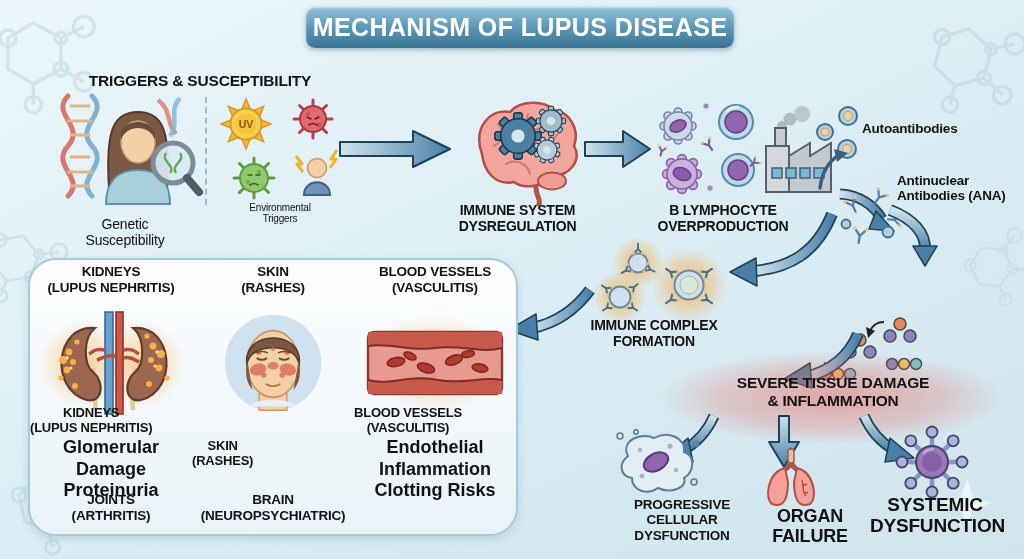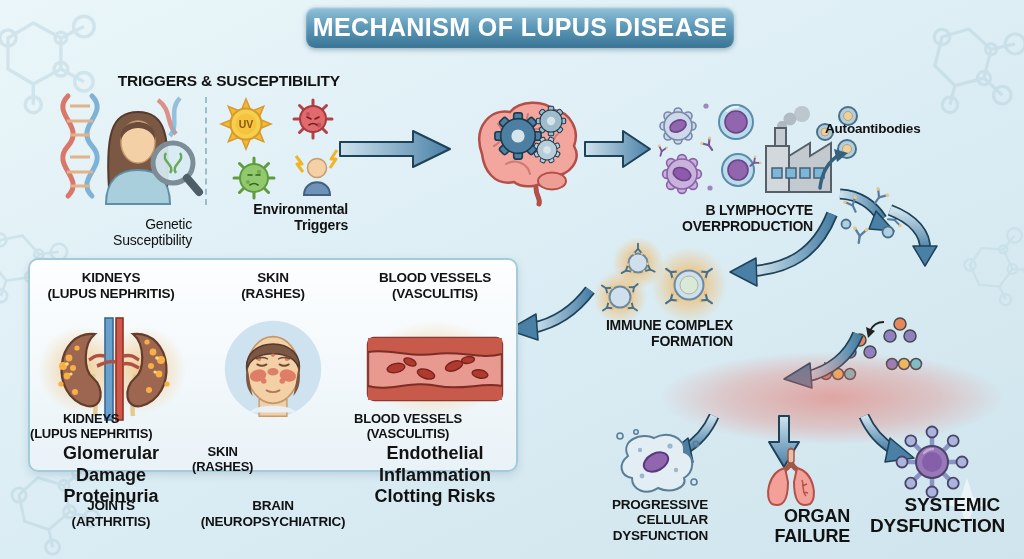--- a/index.html
+++ b/index.html
@@ -4,42 +4,42 @@
 <style>
   html,body{margin:0;padding:0;}
   #stage{
     position:relative;width:1024px;height:559px;overflow:hidden;
     background:linear-gradient(155deg,#eaf6f9 0%,#ddeef5 45%,#cfe4ed 100%);
     font-family:"Liberation Sans",sans-serif;color:#121212;
   }
   .abs{position:absolute;}
   svg{display:block;overflow:visible;}
   .lbl{
-    position:absolute;white-space:pre-line;text-align:right;
+    position:absolute;white-space:pre-line;text-align:center;
     font-weight:700;line-height:1.13;color:#121212;letter-spacing:-.2px;
   }
   .left{text-align:left;}
   .banner{
     position:absolute;left:286px;top:7px;width:428px;height:41px;border-radius:9px;
     background:linear-gradient(180deg,#93c3da 0%,#5b97b6 50%,#397495 100%);
     box-shadow:0 2px 5px rgba(25,65,90,.35), inset 0 1px 2px rgba(255,255,255,.55);
     display:flex;align-items:center;justify-content:center;
     color:#ffffff;font-size:25px;font-weight:700;letter-spacing:.4px;margin-left:20px;
   }
   .divider{
     position:absolute;left:205px;top:97px;height:108px;width:0;
     border-left:2px dashed #9fbccb;
   }
   .organ-box{
-    position:absolute;left:28px;top:258px;width:490px;height:214px;
-    border:2.5px solid #a5cbdb;border-radius:10px;
+    position:absolute;left:28px;top:258px;width:490px;height:278px;
+    border:2.5px solid #a5cbdb;border-radius:28px;
     background:linear-gradient(180deg,#fdfeff 0%,#f2f8fb 55%,#e9f2f7 100%);
     box-shadow:0 3px 8px rgba(60,100,125,.18);
     display:grid;grid-template-columns:1fr 1fr 1fr;grid-template-rows:46px 106px 76px 46px;
-    padding-top:10px;box-sizing:border-box;
+    padding-top:4px;box-sizing:border-box;
   }
   .cell{display:flex;align-items:flex-start;justify-content:center;text-align:center;white-space:pre-line;}
   .cell.icon{align-items:center;}
   .hdr{font-weight:700;font-size:13.5px;line-height:1.15;letter-spacing:-.2px;}
   .sub{font-weight:700;font-size:13px;line-height:1.15;letter-spacing:-.2px;white-space:pre-line;}
   .det{font-weight:700;font-size:18px;line-height:1.2;white-space:pre-line;margin-top:1px;}
   .ftr{font-weight:700;font-size:13.5px;line-height:1.15;letter-spacing:-.2px;}
   .glow-severe{
     position:absolute;left:662px;top:352px;width:340px;height:92px;border-radius:50%;
     background:radial-gradient(ellipse at center, rgba(232,110,98,.55) 0%, rgba(232,110,98,.28) 45%, rgba(232,110,98,0) 72%);
@@ -169,36 +169,38 @@
         <circle cx="-6" cy="4" r="2" fill="#6fae4c"></circle>
       <path d="M-6,-3 h4 M2,-3 h4 M-4,7 Q0,4 4,7" stroke="#33621e" stroke-width="1.6" fill="none" stroke-linecap="round"></path>
     </g>
     <g transform="translate(103,86)">
       <path d="M-21,-24 l6,8 h-5 l6,8" stroke="#f0b428" stroke-width="3" fill="none" stroke-linejoin="round"></path>
       <path d="M20,-30 l-6,9 h5 l-6,9" stroke="#f0b428" stroke-width="3" fill="none" stroke-linejoin="round"></path>
       <circle cy="-12" r="9.5" fill="#f4d0a6" stroke="#c99c6e" stroke-width="1.6"></circle>
       <path d="M-13,15 C-13,-2 13,-2 13,15 Z" fill="#6f93b8" stroke="#44627e" stroke-width="2"></path>
     </g>
   </svg>
-  <div class="lbl" style="left:212px;top:202px;width:136px;font-size:14px;font-weight:700">Environmental
+  <div class="lbl" style="left:212px;top:202px;width:136px;font-size:10px;font-weight:400">Environmental
 Triggers</div>
 
   <svg class="abs" style="left:337px;top:126px" width="116" height="46" viewBox="0 0 116 46">
     <polygon points="3,16 76,16 76,5 113,23 76,41 76,30 3,30" fill="url(#arrG)" stroke="#1e4257" stroke-width="2" stroke-linejoin="round"></polygon>
   </svg>
 
   <svg class="abs" style="left:448px;top:92px" width="140" height="112" viewBox="0 0 140 112">
     <path d="M34,62 C24,34 44,16 62,20 C72,8 96,8 106,18 C122,20 132,38 126,54 C134,68 122,84 104,84 C98,94 76,98 66,90 C46,94 36,78 34,62 Z" fill="#f2a69e" stroke="#b34f48" stroke-width="2.5"></path>
     <path d="M50,32 C58,40 54,50 46,54 M80,22 C76,34 84,40 92,36 M110,42 C102,48 104,58 112,62 M58,72 C68,66 80,72 82,82" stroke="#cf7a72" stroke-width="2" fill="none" stroke-linecap="round"></path>
     <ellipse cx="104" cy="89" rx="14" ry="8.5" fill="#ef9e96" stroke="#b34f48" stroke-width="2"></ellipse>
     <path d="M88,96 C88,104 93,107 91,112" stroke="#b34f48" stroke-width="5" stroke-linecap="round" fill="none"></path>
     <use href="#gearU" transform="translate(70,44) scale(1.65)" fill="#4d7fa3" stroke="#1d3a4e" stroke-width="1"></use>
     <use href="#gearU" transform="translate(103,29) scale(1.05)" fill="#9fbccd" stroke="#1d3a4e" stroke-width="1"></use>
     <use href="#gearU" transform="translate(99,58) scale(.95) rotate(22)" fill="#b9cdd9" stroke="#1d3a4e" stroke-width="1"></use>
   </svg>
+  <div class="lbl" style="left:430px;top:203px;width:175px;font-size:14px">IMMUNE SYSTEM
+DYSREGULATION</div>
 
   <svg class="abs" style="left:583px;top:126px" width="70" height="46" viewBox="0 0 70 46">
     <polygon points="2,16 40,16 40,5 67,23 40,41 40,30 2,30" fill="url(#arrG)" stroke="#1e4257" stroke-width="2" stroke-linejoin="round"></polygon>
   </svg>
 
   <svg class="abs" style="left:652px;top:96px" width="112" height="104" viewBox="0 0 112 104">
     <g transform="translate(26,30)" fill="#cdd8ea" stroke="#7888a8" stroke-width="1.6">
       <circle cx="0" cy="-14" r="4"></circle>
         <circle cx="10" cy="-10" r="4"></circle>
         <circle cx="14" cy="0" r="4"></circle>
@@ -256,41 +258,43 @@
   <svg class="abs" style="left:812px;top:104px" width="52" height="60" viewBox="0 0 52 60">
     <g stroke="#4a7088" stroke-width="2">
       <circle cx="36" cy="12" r="9" fill="#aed0e2"></circle>
         <circle cx="36" cy="12" r="4.5" fill="#ecd0a0" stroke="#c8a060" stroke-width="1"></circle>
       <circle cx="13" cy="28" r="8" fill="#aed0e2"></circle>
         <circle cx="13" cy="28" r="4" fill="#ecd0a0" stroke="#c8a060" stroke-width="1"></circle>
       <circle cx="35" cy="45" r="9" fill="#aed0e2"></circle>
         <circle cx="35" cy="45" r="4.5" fill="#ecd0a0" stroke="#c8a060" stroke-width="1"></circle>
     </g>
   </svg>
-  <div class="lbl left" style="left:825px;top:121px;width:130px;font-size:13.5px;font-weight:600">Autoantibodies</div>
+  <div class="lbl left" style="left:862px;top:121px;width:130px;font-size:13.5px;font-weight:600">Autoantibodies</div>
 
   <svg class="abs" style="left:814px;top:148px" width="36" height="44" viewBox="0 0 36 44">
     <path d="M6,40 C8,24 15,13 25,7" stroke="#35617f" stroke-width="3.5" fill="none" stroke-linecap="round"></path>
     <polygon points="20,1 34,5 23,14" fill="#35617f"></polygon>
   </svg>
 
   <svg class="abs" style="left:836px;top:186px" width="60" height="50" viewBox="0 0 60 50">
     <path d="M4,8 C24,9 38,20 46,33" stroke="#1e4257" stroke-width="11" fill="none"></path>
     <path d="M4,8 C24,9 38,20 46,33" stroke="url(#arrG)" stroke-width="7.5" fill="none"></path>
     <polygon points="40,25 58,45 33,43" fill="#4a80a6" stroke="#1e4257" stroke-width="1.5" stroke-linejoin="round"></polygon>
   </svg>
 
   <svg class="abs" style="left:838px;top:188px" width="76" height="62" viewBox="0 0 76 62">
     <use href="#abY" transform="translate(14,16) rotate(-25) scale(.85)" stroke="#5a7e9e" stroke-width="2.6"></use>
     <use href="#abY" transform="translate(42,8) rotate(35) scale(.85)" stroke="#5a7e9e" stroke-width="2.6"></use>
     <use href="#abY" transform="translate(22,46) rotate(8) scale(.9)" stroke="#5a7e9e" stroke-width="2.6"></use>
     <use href="#abY" transform="translate(58,32) rotate(95) scale(.8)" stroke="#5a7e9e" stroke-width="2.6"></use>
     <circle cx="50" cy="44" r="5.5" fill="#aed0e2" stroke="#4a7088" stroke-width="1.8"></circle>
     <circle cx="8" cy="36" r="4.5" fill="#aed0e2" stroke="#4a7088" stroke-width="1.8"></circle>
   </svg>
+  <div class="lbl left" style="left:897px;top:173px;width:128px;font-size:13.5px;font-weight:600">Antinuclear
+Antibodies (ANA)</div>
 
   <svg class="abs" style="left:728px;top:208px" width="112" height="84" viewBox="0 0 112 84">
     <path d="M104,6 C88,46 60,60 26,63" stroke="#1e4257" stroke-width="12" fill="none"></path>
     <path d="M104,6 C88,46 60,60 26,63" stroke="url(#arrG)" stroke-width="8.5" fill="none"></path>
     <polygon points="28,50 2,64 29,78" fill="#4a80a6" stroke="#1e4257" stroke-width="1.5" stroke-linejoin="round"></polygon>
   </svg>
 
   <svg class="abs" style="left:882px;top:204px" width="58" height="64" viewBox="0 0 58 64">
     <path d="M8,6 C32,15 44,30 43,46" stroke="#1e4257" stroke-width="12" fill="none"></path>
     <path d="M8,6 C32,15 44,30 43,46" stroke="url(#arrGv)" stroke-width="8.5" fill="none"></path>
@@ -347,20 +351,22 @@
     <polygon points="12,48 15,58 22,52" fill="#222"></polygon>
   </svg>
 
   <svg class="abs" style="left:778px;top:326px" width="88" height="64" viewBox="0 0 88 64">
     <path d="M80,8 C70,32 52,45 28,51" stroke="#1e4257" stroke-width="12" fill="none"></path>
     <path d="M80,8 C70,32 52,45 28,51" stroke="url(#arrG)" stroke-width="8.5" fill="none"></path>
     <polygon points="32,37 6,53 34,62" fill="#4a80a6" stroke="#1e4257" stroke-width="1.5" stroke-linejoin="round"></polygon>
   </svg>
 
   <div class="glow-severe"></div>
+  <div class="lbl" style="left:678px;top:374px;width:310px;font-size:15.5px">SEVERE TISSUE DAMAGE
+&amp; INFLAMMATION</div>
 
   <svg class="abs" style="left:660px;top:410px" width="62" height="60" viewBox="0 0 62 60">
     <path d="M54,6 C47,22 36,33 24,40" stroke="#1e4257" stroke-width="11" fill="none"></path>
     <path d="M54,6 C47,22 36,33 24,40" stroke="url(#arrGv)" stroke-width="7.5" fill="none"></path>
     <polygon points="28,28 4,48 33,52" fill="#4a80a6" stroke="#1e4257" stroke-width="1.5" stroke-linejoin="round"></polygon>
   </svg>
   <svg class="abs" style="left:766px;top:414px" width="36" height="56" viewBox="0 0 36 56">
     <polygon points="13,2 23,2 23,28 33,28 18,53 3,28 13,28" fill="url(#arrGv)" stroke="#1e4257" stroke-width="2" stroke-linejoin="round"></polygon>
   </svg>
   <svg class="abs" style="left:856px;top:410px" width="62" height="60" viewBox="0 0 62 60">
@@ -374,21 +380,21 @@
     <circle cx="32" cy="24" r="2.2" fill="#9ab8cc"></circle>
       <circle cx="62" cy="20" r="2.6" fill="#9ab8cc"></circle>
     <circle cx="68" cy="44" r="2.2" fill="#9ab8cc"></circle>
       <circle cx="34" cy="50" r="2.4" fill="#9ab8cc"></circle>
     <ellipse cx="48" cy="36" rx="13" ry="8.5" transform="rotate(-28 48 36)" fill="#9166ae" stroke="#5a3a7e" stroke-width="2"></ellipse>
     <circle cx="12" cy="10" r="3" fill="none" stroke="#5a7e96" stroke-width="1.6"></circle>
     <circle cx="88" cy="18" r="2.6" fill="none" stroke="#5a7e96" stroke-width="1.6"></circle>
     <circle cx="86" cy="56" r="3" fill="none" stroke="#5a7e96" stroke-width="1.6"></circle>
     <circle cx="28" cy="6" r="2.2" fill="none" stroke="#5a7e96" stroke-width="1.6"></circle>
   </svg>
-  <div class="lbl" style="left:568px;top:497px;width:140px;font-size:13.5px">PROGRESSIVE
+  <div class="lbl" style="left:612px;top:497px;width:140px;font-size:13.5px">PROGRESSIVE
 CELLULAR
 DYSFUNCTION</div>
 
   <svg class="abs" style="left:758px;top:446px" width="66" height="62" viewBox="0 0 66 62">
     <path d="M33,4 V18 M33,14 C33,22 26,23 23,27 M33,14 C33,22 40,23 43,27" stroke="#a05848" stroke-width="5" fill="none" stroke-linecap="round"></path>
     <rect x="30" y="3" width="6" height="14" rx="2.5" fill="#e8c0a8" stroke="#a05848" stroke-width="1.5"></rect>
     <path d="M27,22 C10,26 6,52 14,58 C25,62 30,54 30,36 Z" fill="#f2a098" stroke="#b35048" stroke-width="2"></path>
     <path d="M39,22 C56,26 60,52 52,58 C41,62 36,54 36,36 Z" fill="#f2a098" stroke="#b35048" stroke-width="2"></path>
     <path d="M44,34 C46,40 44,46 48,50 M44,40 l5,-2 M45,46 l5,1" stroke="#b35048" stroke-width="1.4" fill="none"></path>
   </svg>

